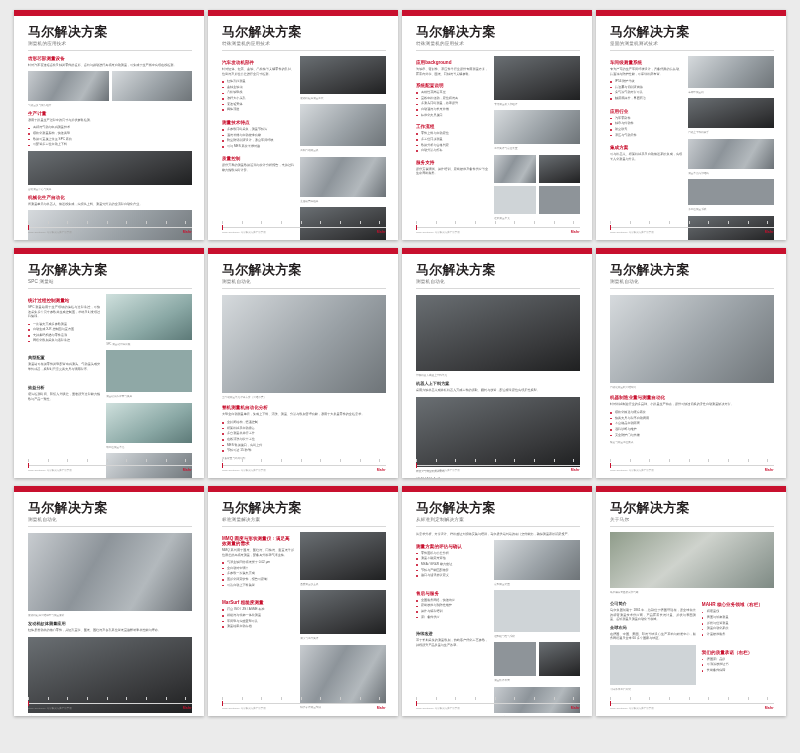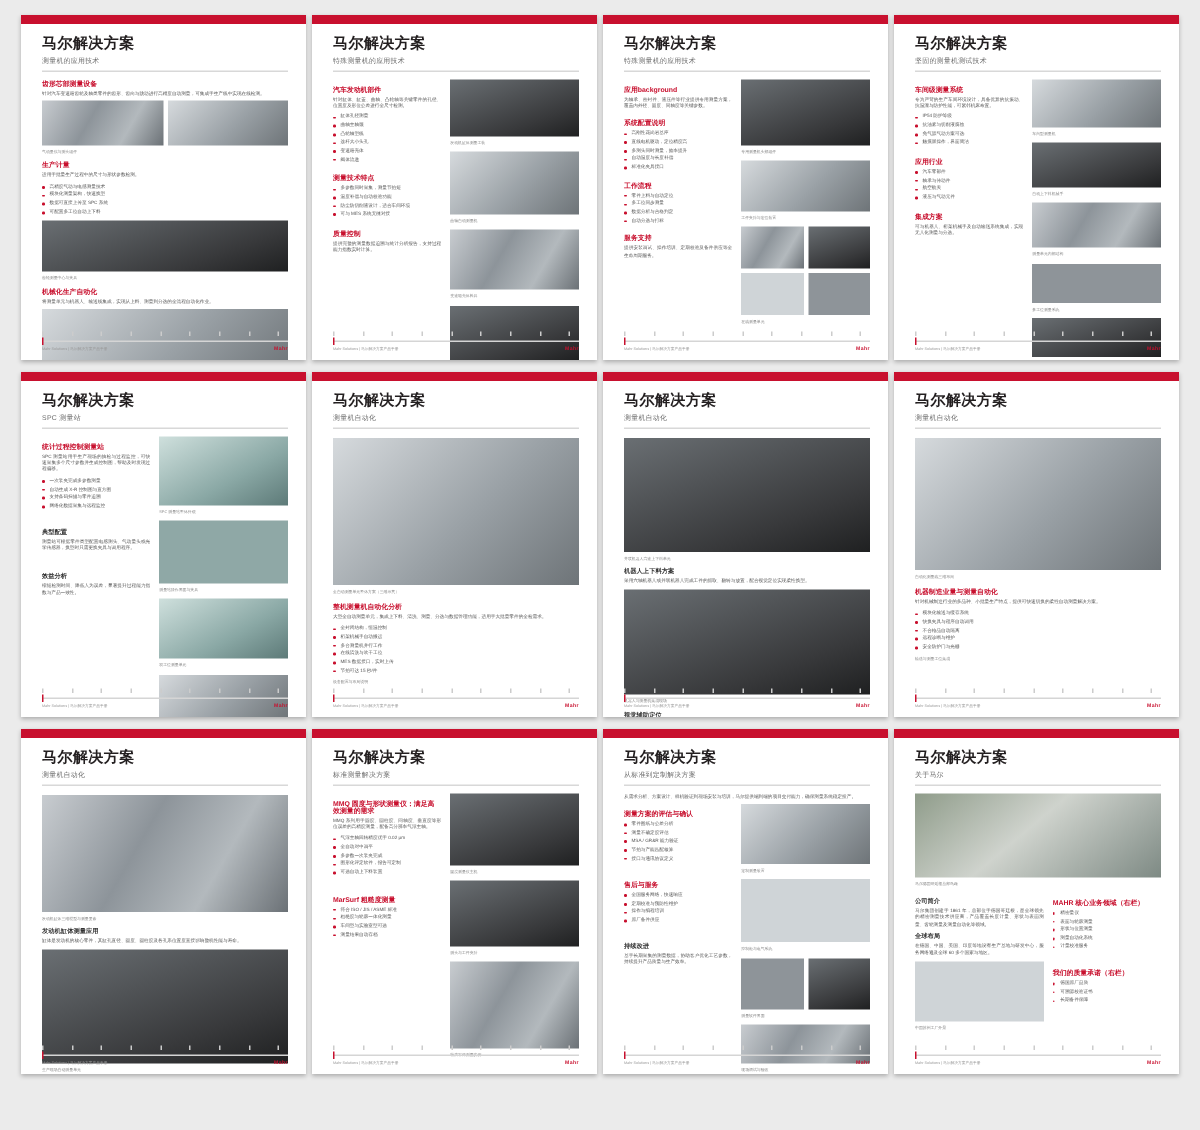--- a/index.html
+++ b/index.html
@@ -33,21 +33,21 @@
   .page .topbar{
     position:absolute;top:0;left:0;right:0;height:6px;background:#c8102e;
   }
   .page .inner{
     position:absolute;
     top:6px;left:0;right:0;bottom:0;
     padding:8px 12px 14px 14px;
     box-sizing:border-box;
   }
   .brand{
-    font-size:10px;
+    font-size:13px;
     font-weight:bold;
     color:#231f20;
     letter-spacing:0.3px;
     line-height:1.2;
   }
   .subbrand{
     font-size:4.6px;
     color:#6d6d6d;
     margin-top:1.5px;
     letter-spacing:0.2px;

